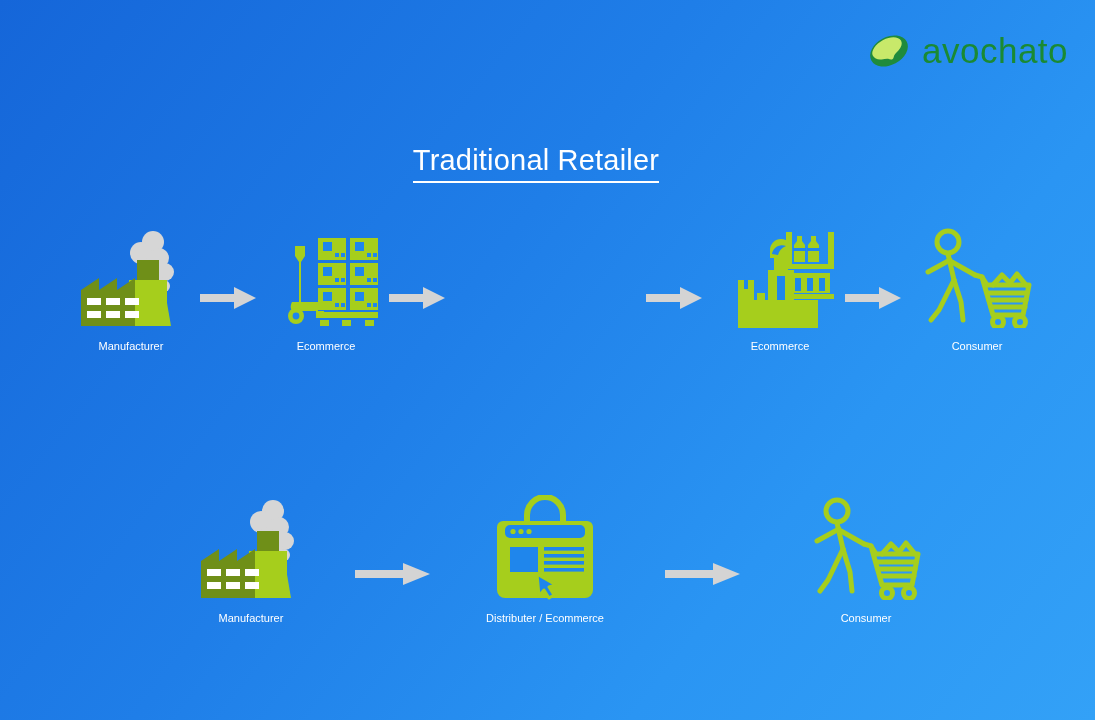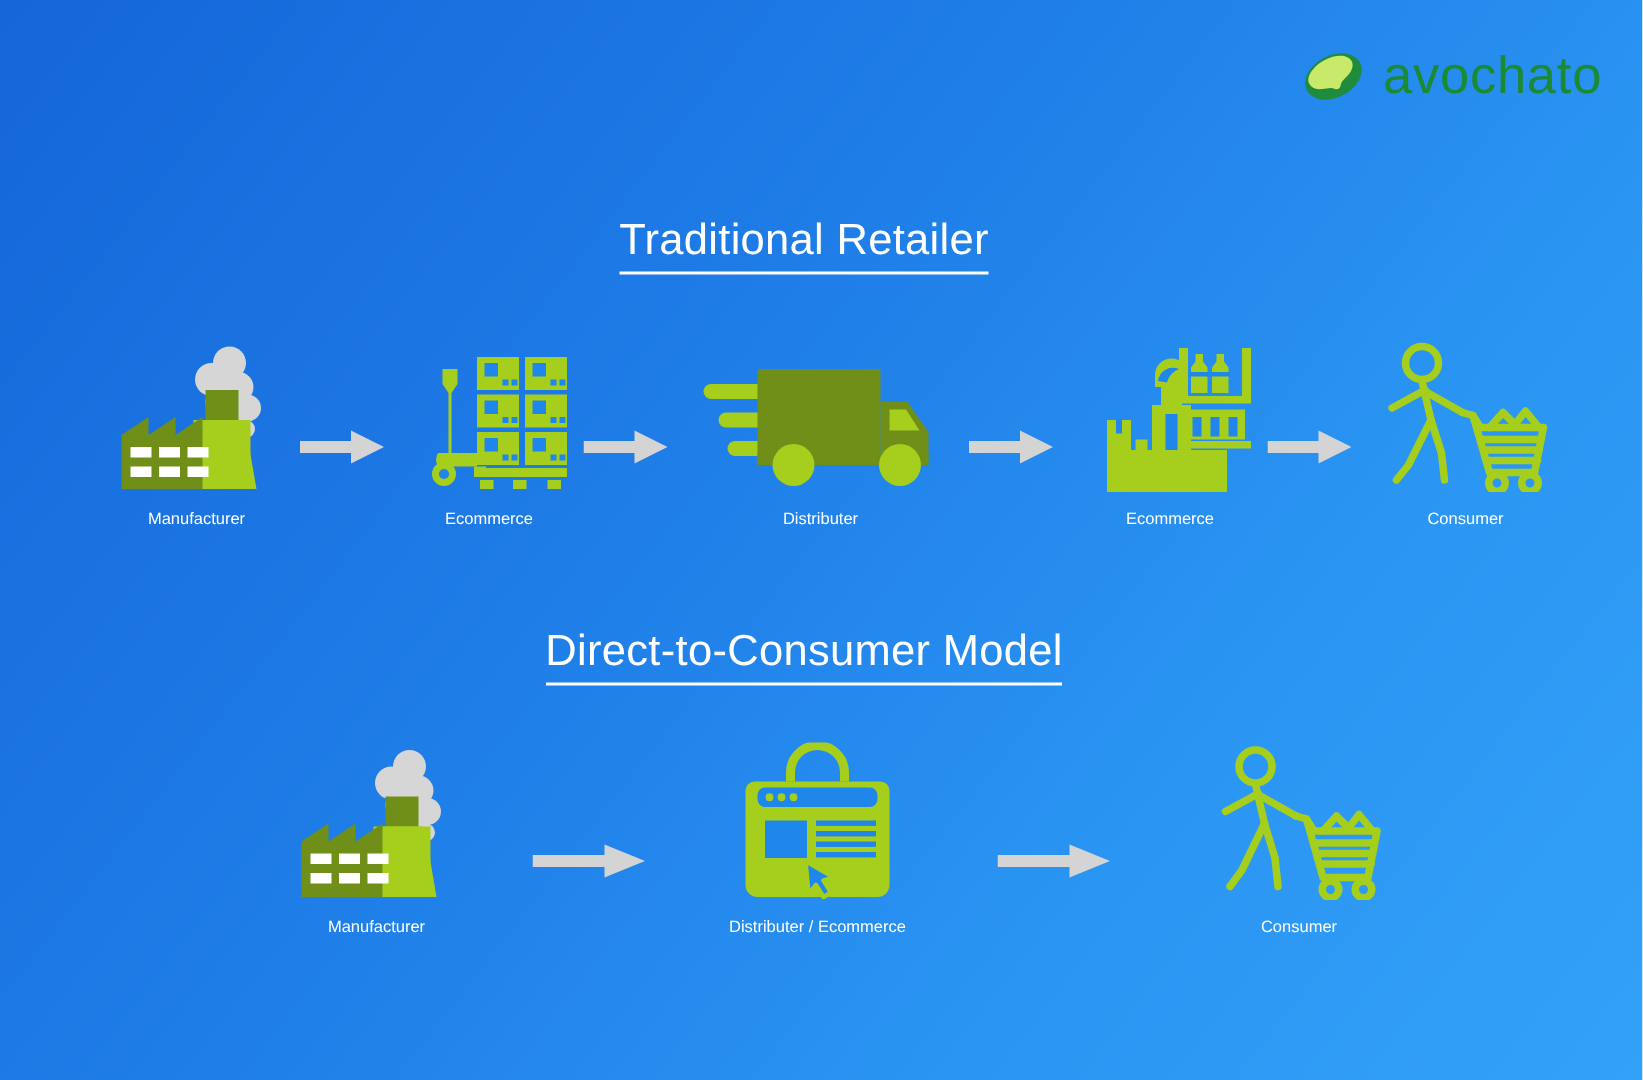--- a/index.html
+++ b/index.html
@@ -199,44 +199,20 @@
       <div class="caption">Ecommerce</div>
     </div>
 
     <div class="arrow" id="arrow-2">
       <svg width="56" height="26" viewBox="0 0 56 26">
         <rect x="0" y="9" width="38" height="8" fill="#d4d4d4"></rect>
         <path d="M34 2 L56 13 L34 24 z" fill="#d4d4d4"></path>
       </svg>
     </div>
 
-    <div class="node" id="node-distributer">
-      <div class="glyph">
-        <svg width="160" height="100" viewBox="0 0 160 100">
-
-          <g fill="#a6ce1c">
-            <rect x="2" y="28" width="42" height="10" rx="5"></rect>
-            <rect x="12" y="47" width="34" height="10" rx="5"></rect>
-            <rect x="18" y="66" width="32" height="10" rx="5"></rect>
-          </g>
-
-          <rect x="38" y="18" width="82" height="62" fill="#6f8f18"></rect>
-
-          <path d="M120 40 h18 l14 20 v20 h-32 z" fill="#6f8f18"></path>
-
-          <path d="M126 45 h11 l9 14 h-20 z" fill="#a6ce1c"></path>
-
-          <rect x="38" y="74" width="114" height="8" fill="#6f8f18"></rect>
-
-          <circle cx="62" cy="82" r="14" fill="#a6ce1c"></circle>
-          <circle cx="133" cy="82" r="14" fill="#a6ce1c"></circle>
-        </svg>
-      </div>
-      <div class="caption">Distributer</div>
-    </div>
 
     <div class="arrow" id="arrow-3">
       <svg width="56" height="26" viewBox="0 0 56 26">
         <rect x="0" y="9" width="38" height="8" fill="#d4d4d4"></rect>
         <path d="M34 2 L56 13 L34 24 z" fill="#d4d4d4"></path>
       </svg>
     </div>
 
     <div class="node" id="node-retailer">
       <div class="glyph">
@@ -315,23 +291,20 @@
 
             <circle cx="79" cy="94" r="5.5"></circle>
             <circle cx="101" cy="94" r="5.5"></circle>
           </g>
         </svg>
       </div>
       <div class="caption">Consumer</div>
     </div>
   </div>
 
-  <div class="section-title" id="title-dtc">
-    <span>Direct-to-Consumer Model</span>
-  </div>
 
   <div class="flow-row" id="row-dtc">
 
     <div class="node" id="node-manufacturer-2">
       <div class="glyph">
         <svg width="112" height="105" viewBox="0 0 112 105">
           <g fill="#d6d6d6">
             <circle cx="78" cy="16" r="11"></circle>
             <circle cx="66" cy="27" r="11"></circle>
             <circle cx="84" cy="32" r="10"></circle>

